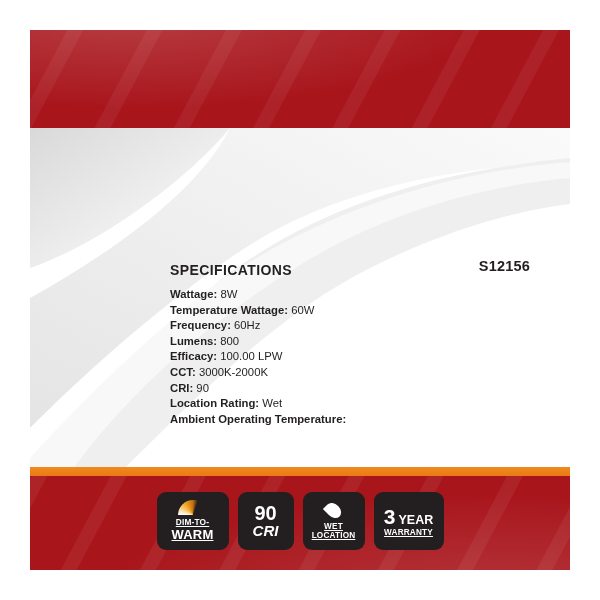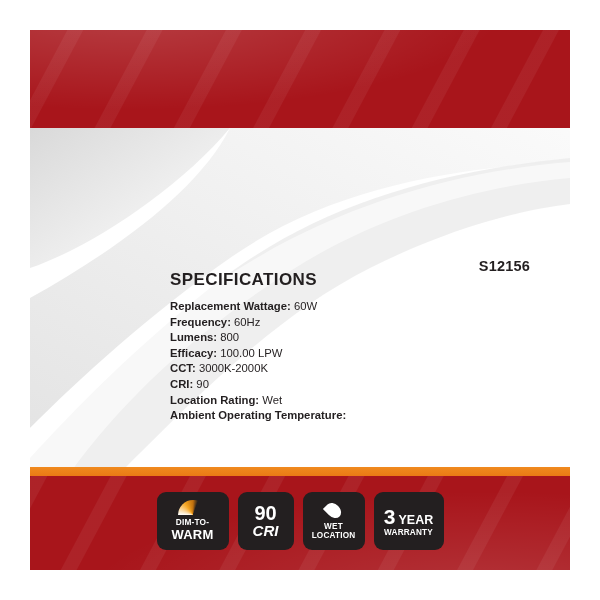--- a/index.html
+++ b/index.html
@@ -100,25 +100,25 @@
   }
 
   
   .spec-wrap {
     position: absolute;
     left: 140px;
     top: 130px;
     width: 360px;
   }
   .spec-head {
-    font-size: 17px;
+    font-size: 14px;
     font-weight: bold;
     letter-spacing: 0.4px;
     color: #231f20;
-    margin: 12px 0 9px 0;
+    margin: 4px 0 9px 0;
   }
   .sku {
     position: absolute;
     right: 0;
     top: 0px;
     font-size: 14.5px;
     font-weight: bold;
     color: #231f20;
     letter-spacing: 0.2px;
   }
@@ -149,21 +149,21 @@
     border-radius: 9px;
     height: 58px;
     color: #ffffff;
     display: flex;
     flex-direction: column;
     align-items: center;
     justify-content: center;
     padding: 0 9px;
     box-sizing: border-box;
   }
-  .badge .lbl { font-weight: bold; letter-spacing: 0.2px; }
+  .badge .lbl { font-weight: bold; letter-spacing: 0.2px; text-decoration: underline; }
 
   .badge-dim { width: 72px; }
   .badge-dim .arc {
     width: 30px; height: 15px;
     margin-bottom: 2px;
     position: relative;
   }
   .badge-dim .arc i {
     position: absolute;
     left: 0; top: 0;
@@ -223,21 +223,22 @@
         <path d="M0,0 L200,0 C150,60 60,120 0,140 Z" fill="url(#g1)"></path>
         <path d="M200,0 L540,0 L540,34 C420,40 300,60 200,130 C120,186 50,250 0,300 L0,170 C90,120 170,60 200,0 Z" fill="url(#g2)" opacity="0.95"></path>
         <path d="M540,30 C400,44 280,80 180,160 C100,224 40,286 0,330 L0,345 L90,345 C150,286 240,190 340,140 C420,100 490,82 540,76 Z" fill="#ececec" opacity="0.85"></path>
         <path d="M0,300 C60,250 140,180 230,128 C330,70 440,42 540,34 L540,50 C450,58 350,86 262,142 C170,200 92,272 40,345 L0,345 Z" fill="#ffffff" opacity="0.55"></path>
       </svg>
 
       <div class="spec-wrap">
         <div class="spec-head">SPECIFICATIONS</div>
         <div class="sku">S12156</div>
 
-        <div class="spec-row"><span class="k">Replacement Wattage:</span> <span class="v">60W</span></div>
+        <div class="spec-row"><span class="k">Wattage:</span> <span class="v">8W</span></div>
+        <div class="spec-row"><span class="k">Temperature Wattage:</span> <span class="v">60W</span></div>
         <div class="spec-row"><span class="k">Frequency:</span> <span class="v">60Hz</span></div>
         <div class="spec-row"><span class="k">Lumens:</span> <span class="v">800</span></div>
         <div class="spec-row"><span class="k">Efficacy:</span> <span class="v">100.00 LPW</span></div>
         <div class="spec-row"><span class="k">CCT:</span> <span class="v">3000K-2000K</span></div>
         <div class="spec-row"><span class="k">CRI:</span> <span class="v">90</span></div>
         <div class="spec-row"><span class="k">Location Rating:</span> <span class="v">Wet</span></div>
         <div class="spec-row wrap"><span class="k">Ambient Operating Temperature:</span><br></div>
 
       </div>
     </div>

